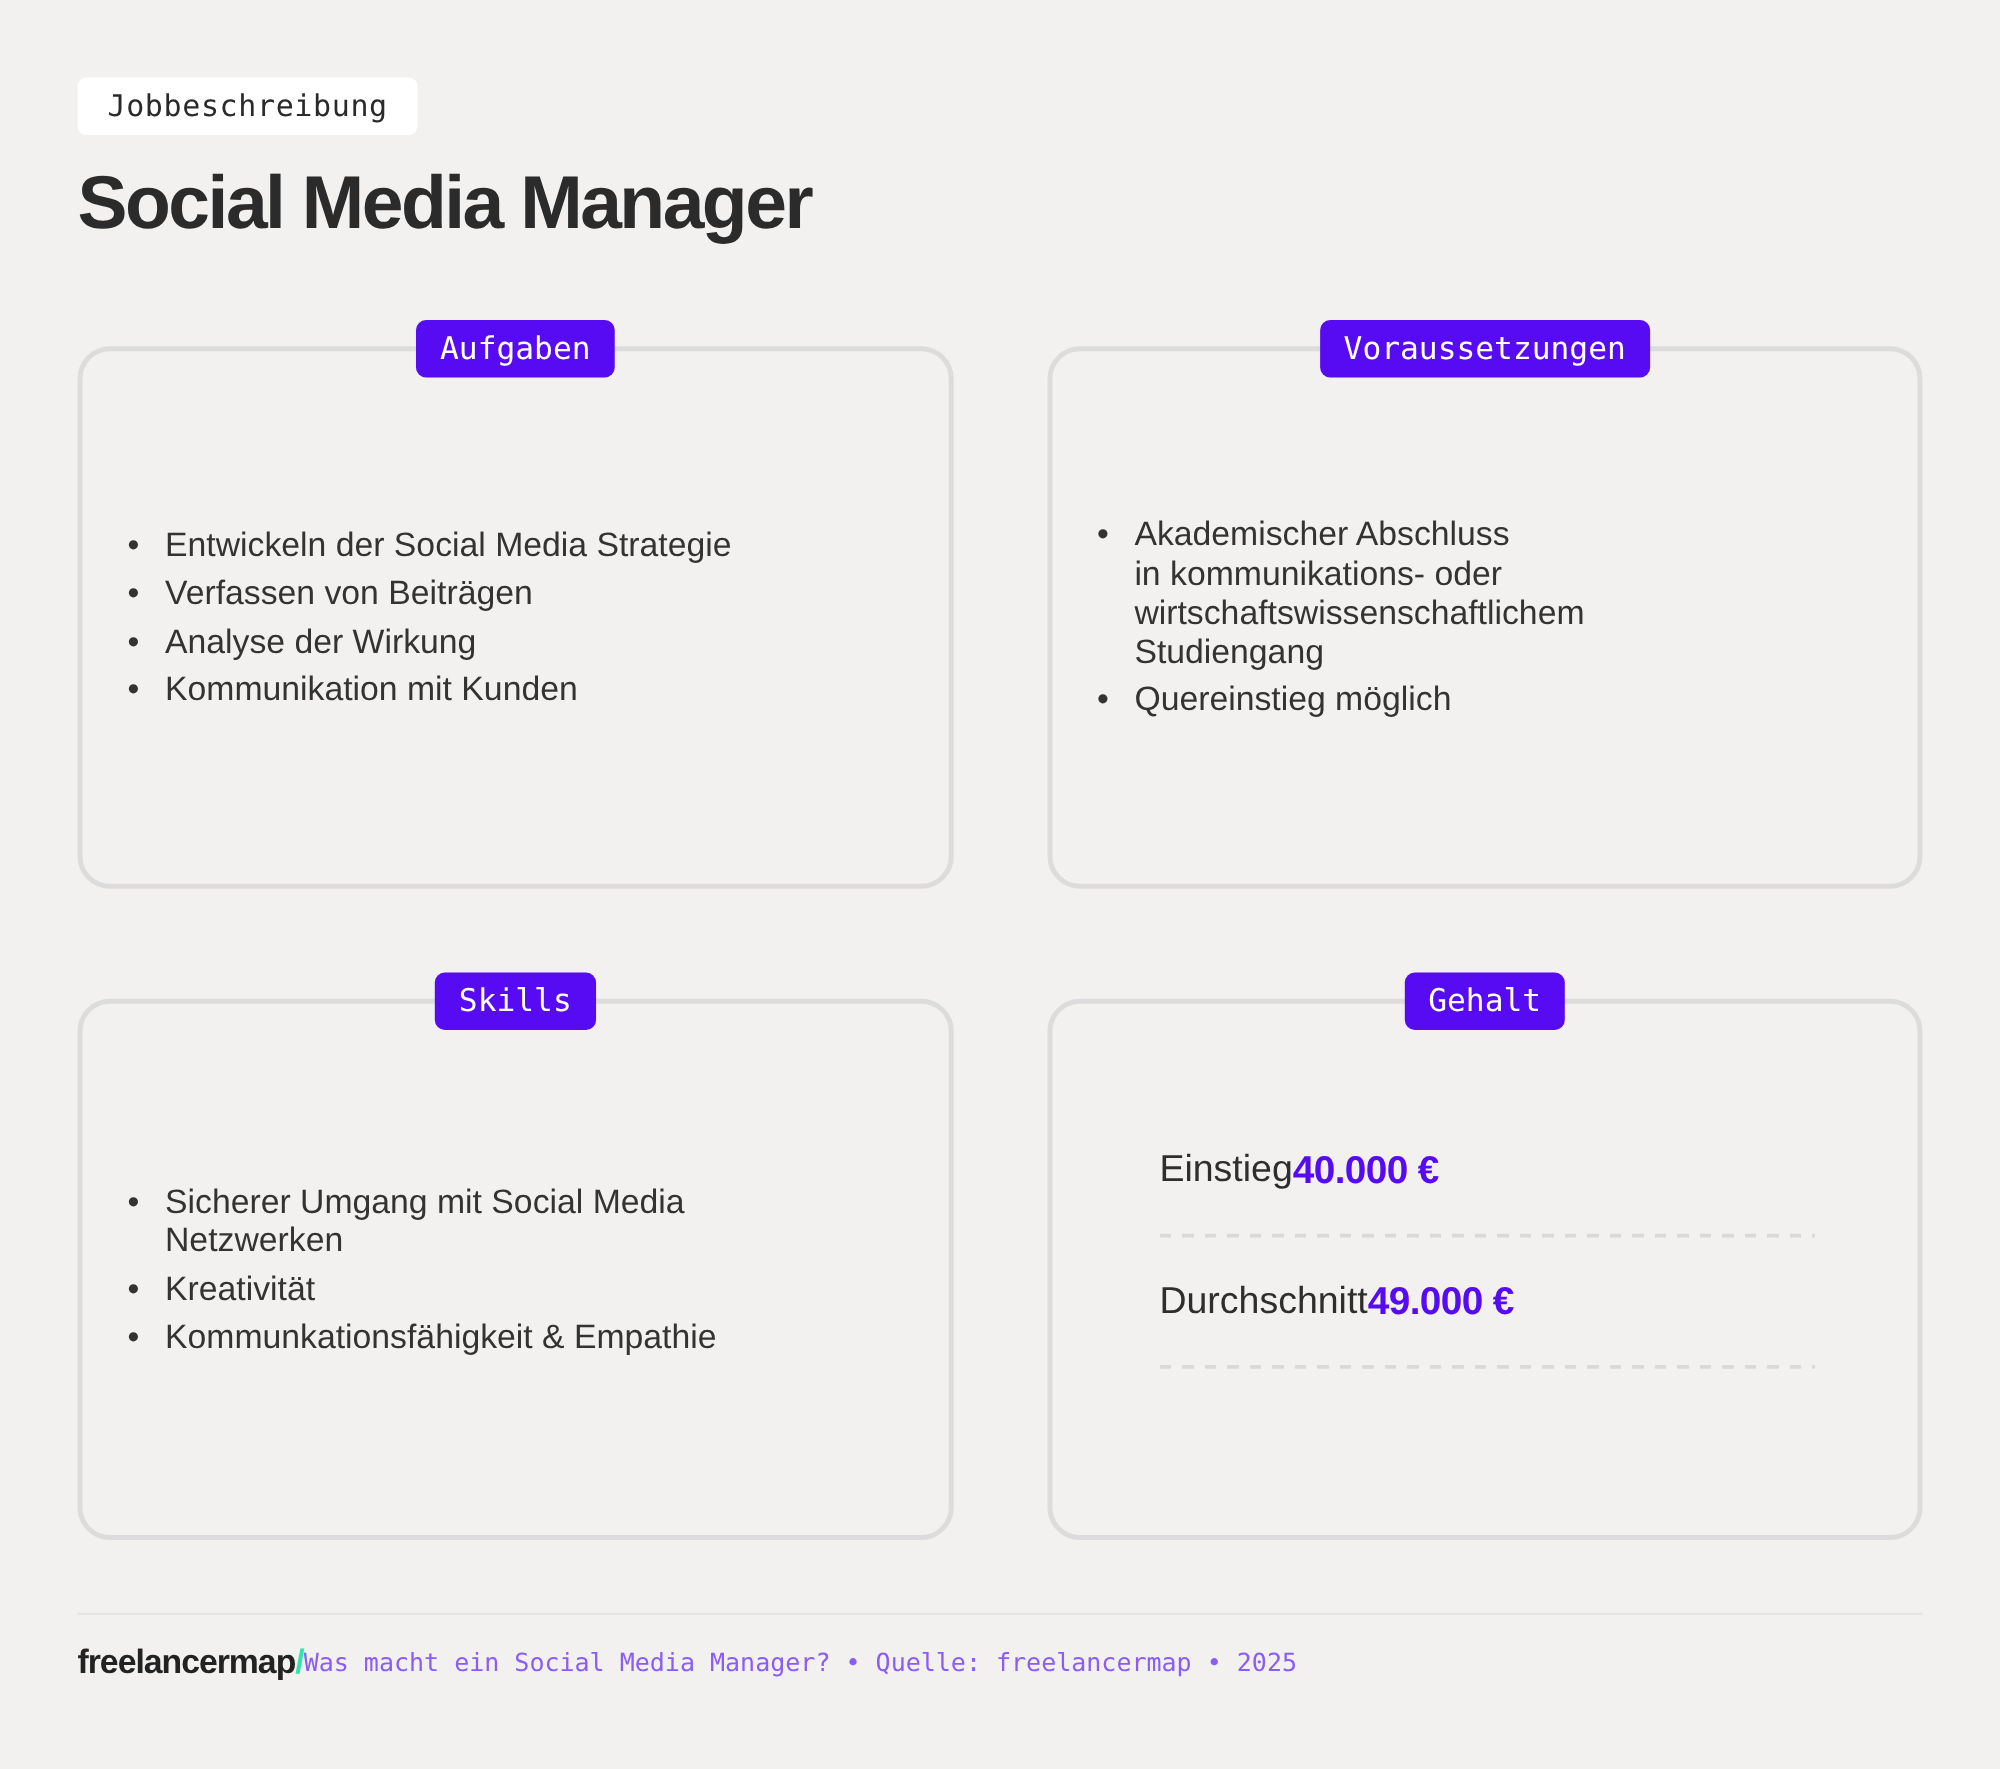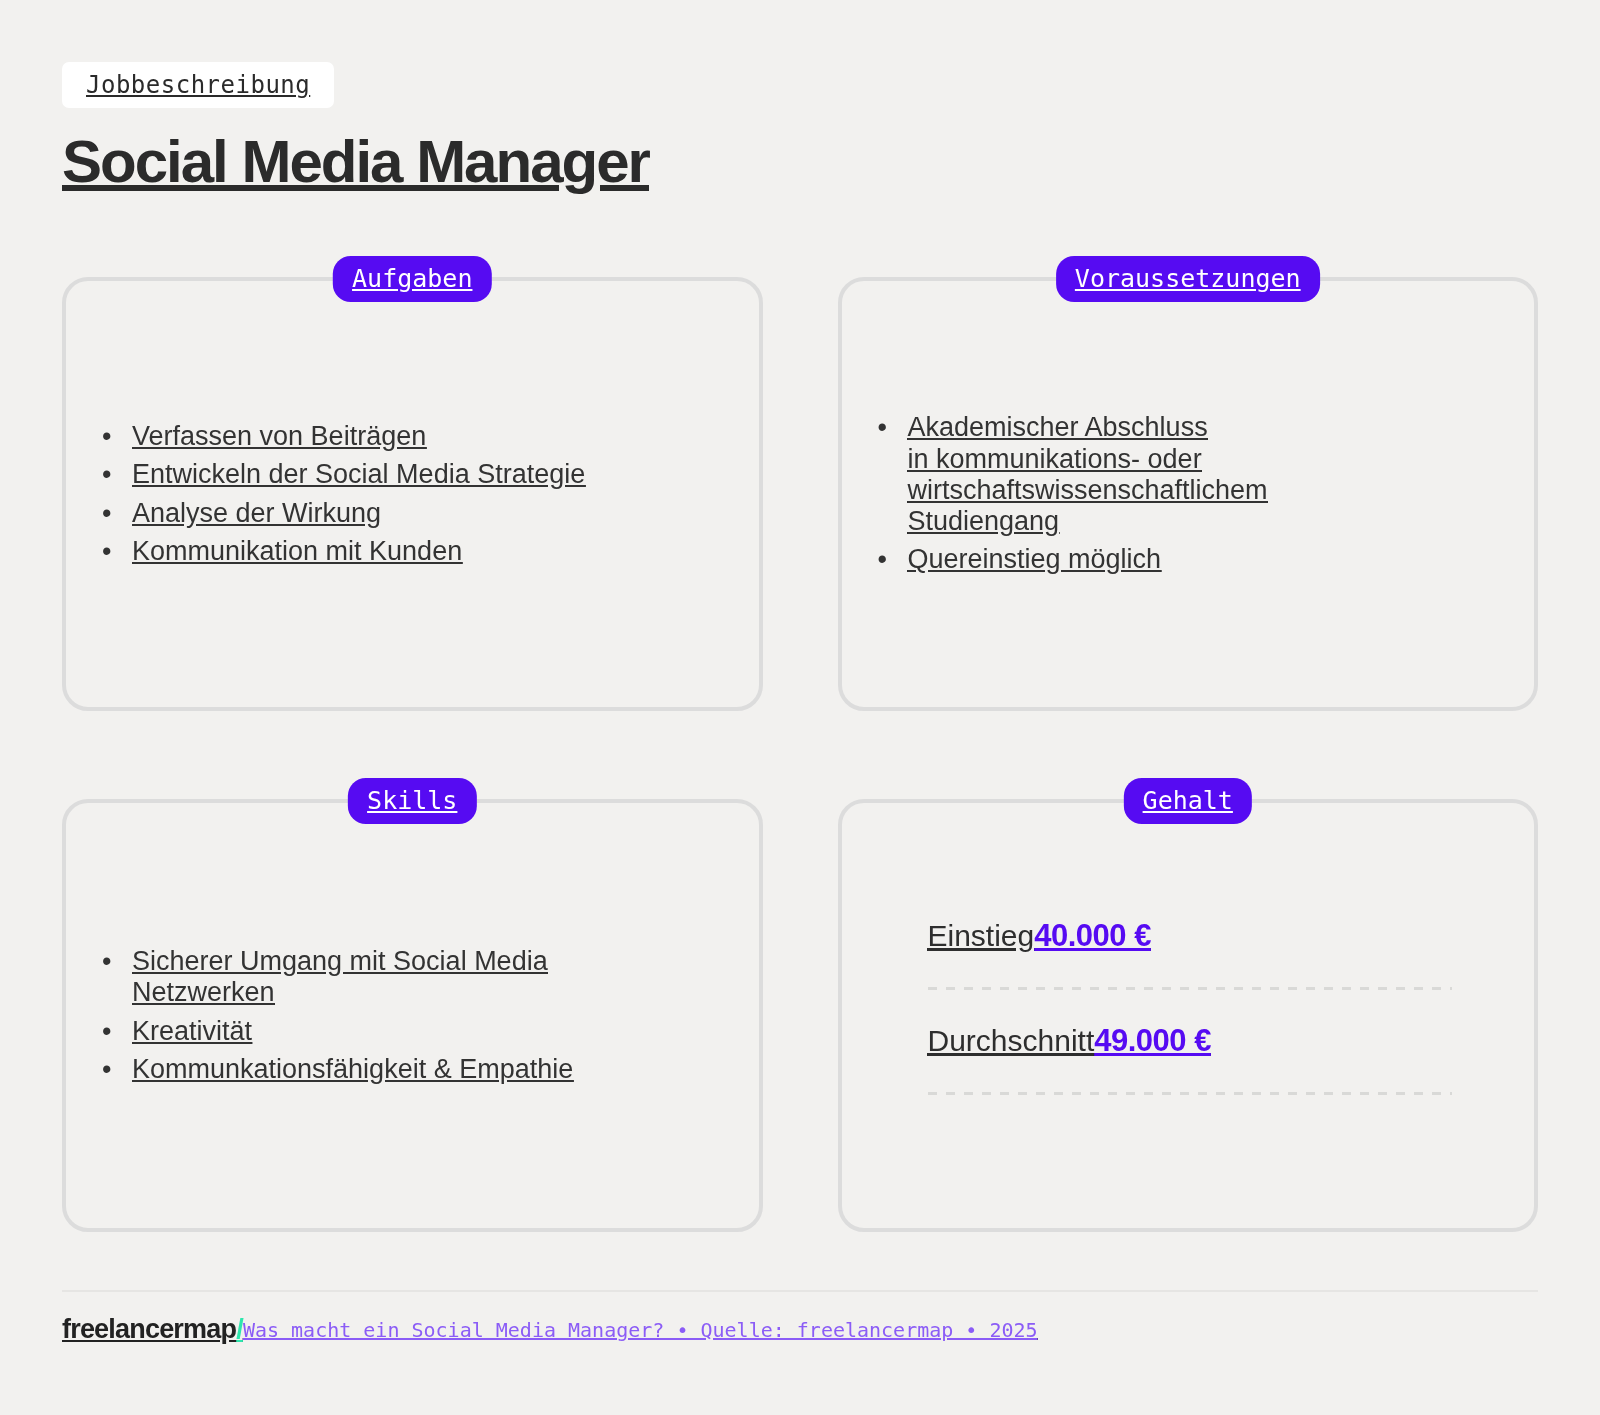--- a/index.html
+++ b/index.html
@@ -1,15 +1,15 @@
 <!DOCTYPE html>
 <html lang="de"><head>
 <meta charset="utf-8">
 <style>
-  * { margin: 0; padding: 0; box-sizing: border-box; text-decoration: underline; }
+  * { margin: 0; padding: 0; box-sizing: border-box; }
   html, body { width: 1600px; height: 1415px; overflow: hidden; }
   body {
     background: #f2f1ef;
     font-family: "Liberation Sans", sans-serif;
     color: #2b2b2b;
   }
   .page { width: 1600px; height: 1415px; padding: 0 62px; position: relative; }
 
   
   .eyebrow {
@@ -50,21 +50,21 @@
   .badge {
     position: absolute;
     top: -25px;
     left: 50%;
     transform: translateX(-50%);
     background: #560bf2;
     color: #ffffff;
     font-family: "DejaVu Sans Mono", "Liberation Mono", monospace;
     font-size: 25px;
     padding: 9px 19px;
-    border-radius: 18px;
+    border-radius: 8px;
     white-space: nowrap;
     line-height: 1.1;
   }
   .card-body {
     height: 100%;
     display: flex;
     flex-direction: column;
     justify-content: center;
     padding-left: 28px;
     padding-right: 24px;
@@ -137,22 +137,22 @@
 
   <div class="eyebrow">Jobbeschreibung</div>
   <h1 class="title">Social Media Manager</h1>
 
   <div class="grid">
 
     <div class="card">
       <div class="badge">Aufgaben</div>
       <div class="card-body">
         <ul class="bullets">
+          <li>Entwickeln der Social Media Strategie</li>
           <li>Verfassen von Beiträgen</li>
-          <li>Entwickeln der Social Media Strategie</li>
           <li>Analyse der Wirkung</li>
           <li>Kommunikation mit Kunden</li>
         </ul>
       </div>
     </div>
 
     <div class="card">
       <div class="badge">Voraussetzungen</div>
       <div class="card-body">
         <ul class="bullets">

